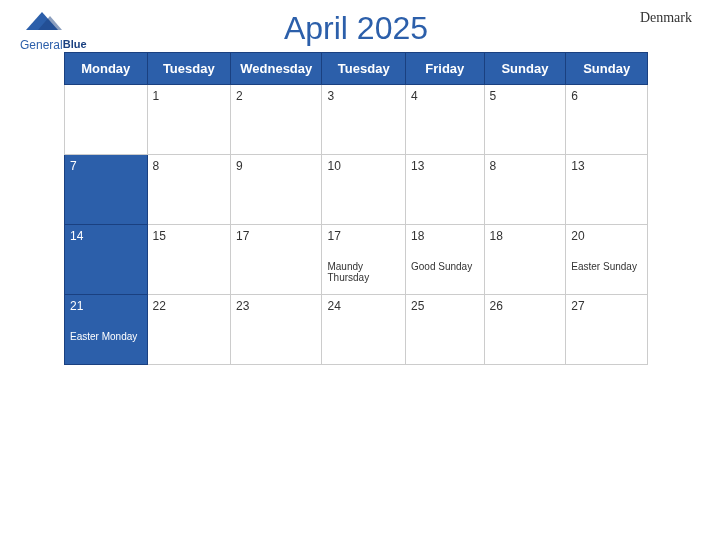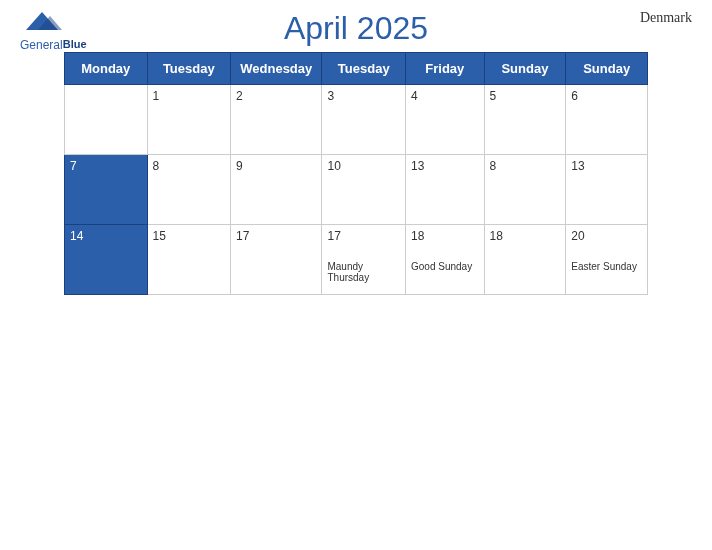--- a/index.html
+++ b/index.html
@@ -193,14 +193,38 @@
           <span class="holiday-name">Good Sunday</span>
         </td>
         <td class="day-cell">
           <span class="day-num">18</span>
         </td>
         <td class="day-cell">
           <span class="day-num">20</span>
           <span class="holiday-name">Easter Sunday</span>
         </td>
       </tr>
+      <tr>
+        <td class="week-row-header">
+          <span class="blue-num">21</span>
+          <span class="holiday-name" style="color: rgb(255, 255, 255);">Easter Monday</span>
+        </td>
+        <td class="day-cell">
+          <span class="day-num">22</span>
+        </td>
+        <td class="day-cell">
+          <span class="day-num">23</span>
+        </td>
+        <td class="day-cell">
+          <span class="day-num">24</span>
+        </td>
+        <td class="day-cell">
+          <span class="day-num">25</span>
+        </td>
+        <td class="day-cell">
+          <span class="day-num">26</span>
+        </td>
+        <td class="day-cell">
+          <span class="day-num">27</span>
+        </td>
+      </tr>
     </tbody>
 </table>
 
 </body></html>

